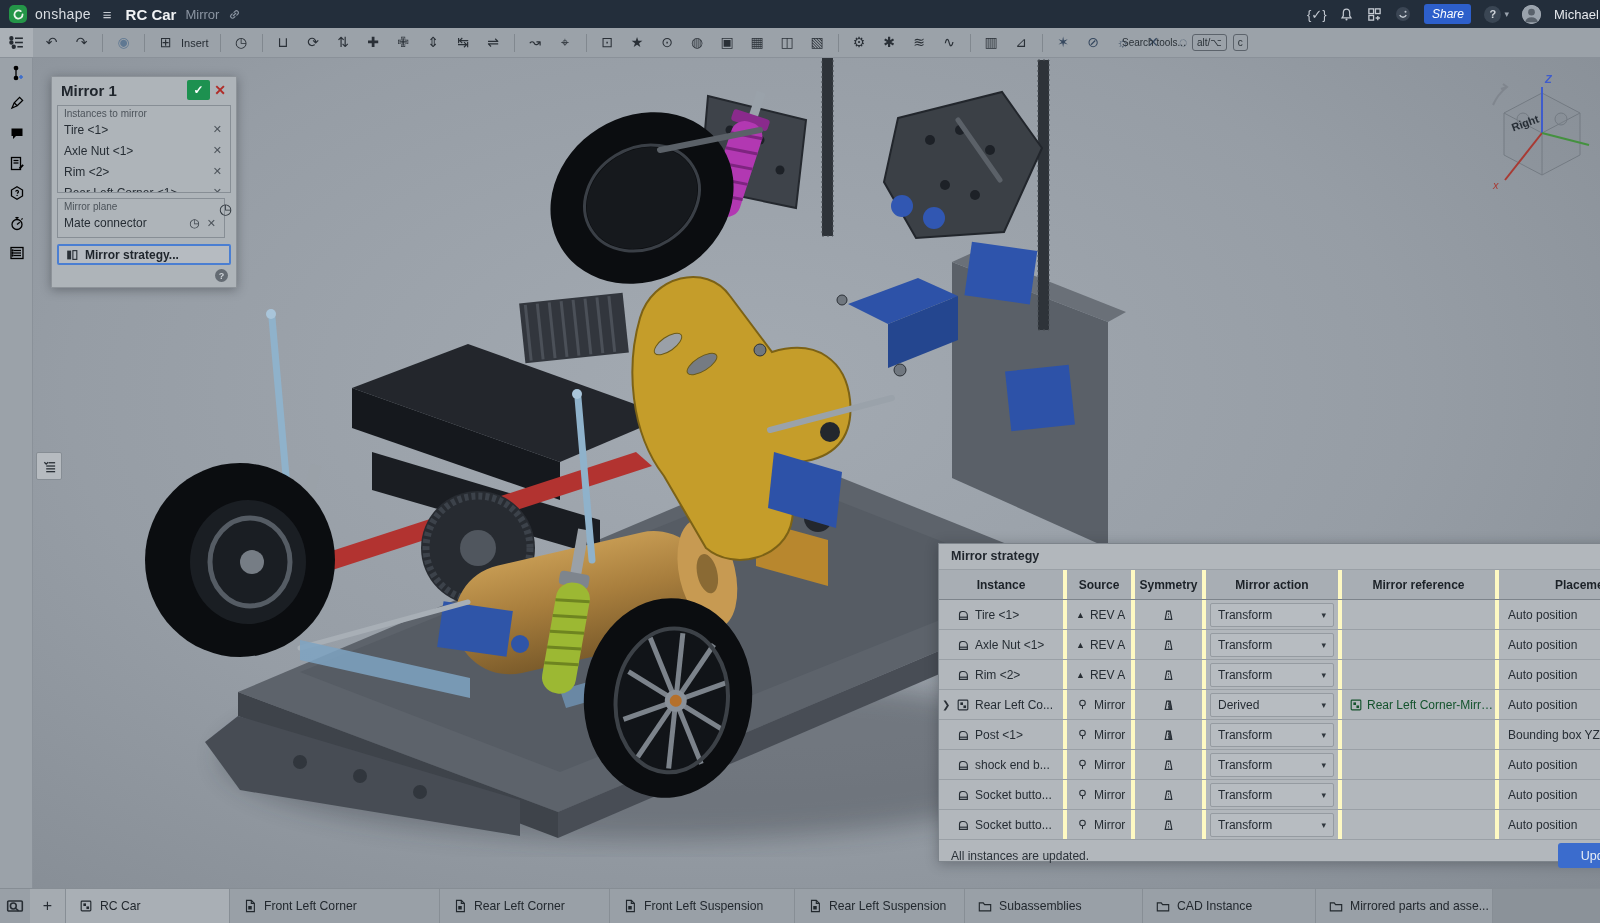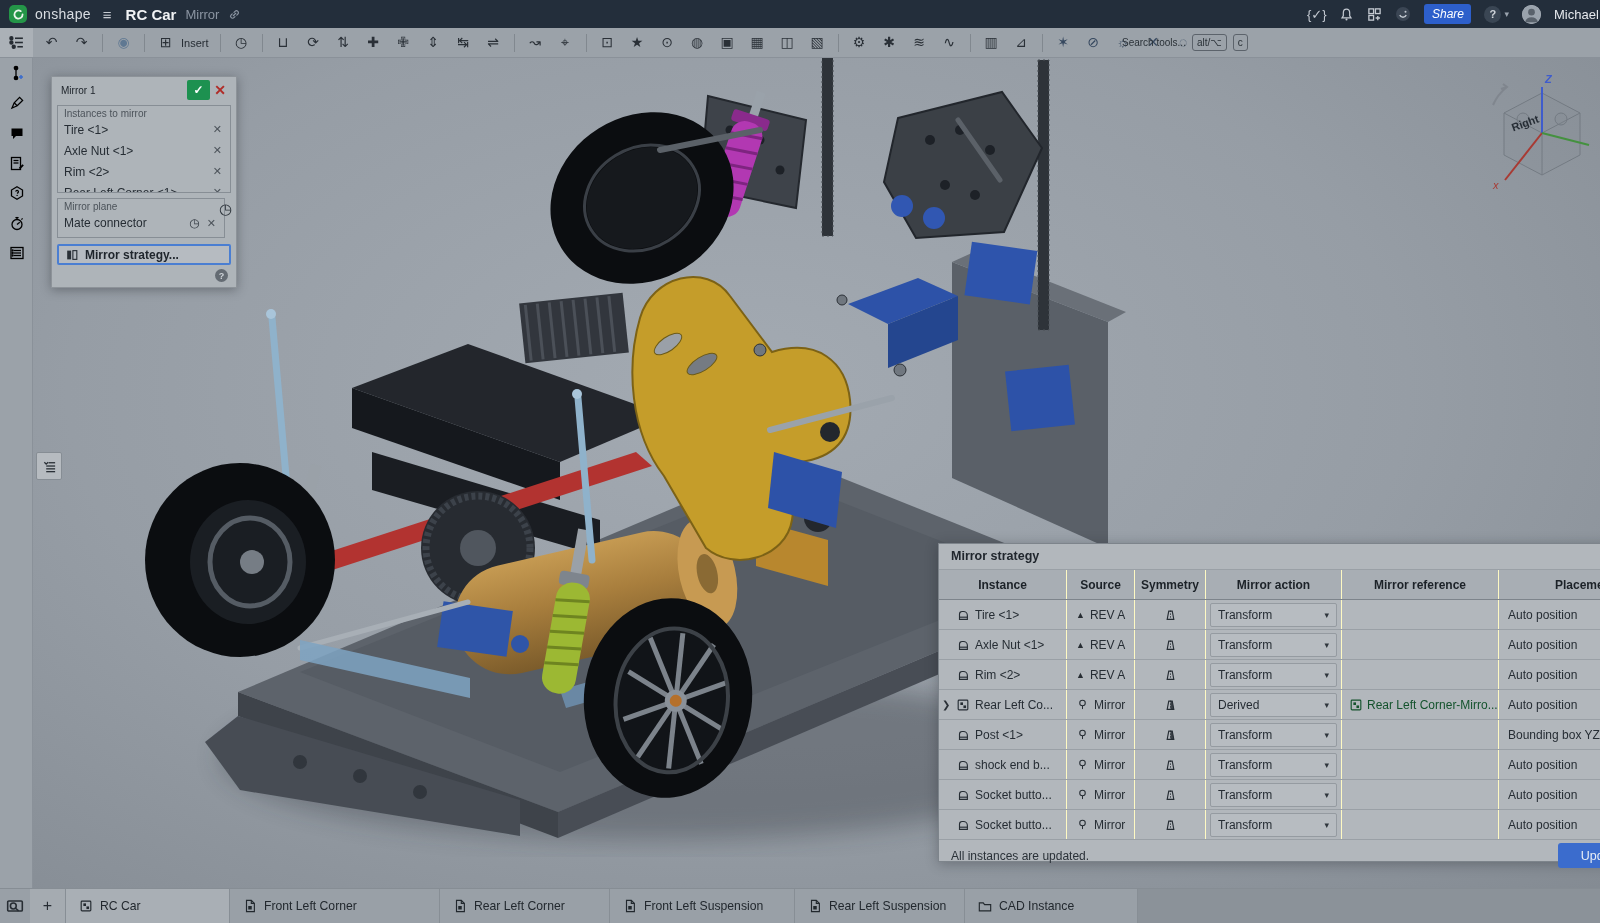--- a/index.html
+++ b/index.html
@@ -47,21 +47,21 @@
   
   .viewcube{position:absolute;left:1452px;top:17px;width:115px;height:125px;}
   .vc-label{position:absolute;font-size:11px;font-weight:bold;color:#262d35;}
   .vc-z{left:60px;top:-2px;color:#3f5ccc;font-style:italic;}
   .vc-x{left:8px;top:104px;color:#a83a33;font-style:italic;font-weight:normal;}
   .vc-right{left:26px;top:42px;transform:rotate(-20deg);}
   
   .dialog{position:absolute;left:18px;top:18px;width:186px;height:212px;background:#aeb4b9;
           border:1px solid #8d9399;box-shadow:0 2px 10px rgba(20,24,30,.35);box-sizing:border-box;font-size:12px;color:#262d34;}
   .dlg-title-row{height:26px;display:flex;align-items:center;padding:0 6px 0 9px;}
-  .dlg-title{font-size:10px;font-weight:normal;color:#20262d;flex:1;}
+  .dlg-title{font-size:15px;font-weight:bold;color:#20262d;flex:1;}
   .btn-confirm{width:23px;height:20px;background:#1d9150;border-radius:2px;color:#fff;font-size:12px;font-weight:bold;
                display:flex;align-items:center;justify-content:center;cursor:pointer;}
   .btn-cancel{width:20px;height:20px;color:#b02c28;font-size:14px;font-weight:bold;display:flex;align-items:center;justify-content:center;cursor:pointer;}
   .dlg-box{border:1px solid #878e95;margin:0 5px;padding:2px 6px 0 6px;box-sizing:border-box;}
   .dlg-box1{height:88px;overflow:hidden;margin-top:2px;}
   .dlg-small-label{font-size:10px;color:#4c535a;}
   .inst-row{height:21px;display:flex;align-items:center;}
   .inst-label{flex:1;}
   .x-btn{color:#4c535a;font-size:11px;cursor:pointer;padding:0 2px;}
   .plane-wrap{position:relative;margin-top:5px;}
@@ -74,21 +74,21 @@
                 display:flex;align-items:center;gap:6px;padding:0 6px;cursor:pointer;box-sizing:border-box;}
   .strategy-btn-label{font-size:12px;font-weight:bold;color:#20262d;}
   .dlg-help{position:absolute;right:8px;bottom:5px;width:13px;height:13px;border-radius:50%;background:#646b73;color:#ced3d8;
             font-size:9px;font-weight:bold;display:flex;align-items:center;justify-content:center;cursor:pointer;}
   
   .panel{position:absolute;left:905px;top:485px;width:762px;height:319px;background:#b2b7bc;border:1px solid #7d848b;
          box-shadow:0 2px 12px rgba(20,24,30,.3);box-sizing:border-box;color:#262d34;}
   .p-title{height:25px;line-height:25px;padding-left:12px;font-size:12.5px;font-weight:bold;color:#20262d;border-bottom:1px solid #9aa0a6;}
   .p-head{display:flex;height:29px;background:#a8aeb4;border-bottom:1px solid #7d848b;font-size:12px;font-weight:bold;color:#1c2228;}
   .p-head .cell{display:flex;align-items:center;justify-content:center;}
-  .cell{height:100%;box-sizing:border-box;border-right:1px solid #fef9c3;display:flex;align-items:center;}
+  .cell{height:100%;box-sizing:border-box;border-right:4px solid #fef9c3;display:flex;align-items:center;}
   .w0{width:128px;} .w1{width:68px;} .w2{width:71px;} .w3{width:136px;} .w4{width:157px;} .w5{width:200px;border-right:none;}
   .srow{display:flex;height:29px;border-bottom:1px solid #9aa0a6;font-size:12px;}
   .cell-instance{position:relative;padding-left:17px;gap:5px;}
   .row-chevron{position:absolute;left:3px;font-size:10px;color:#2a3037;cursor:pointer;}
   .cell-source{padding-left:9px;gap:5px;}
   .src-tri{font-size:9px;color:#272d33;}
   .cell-symmetry{justify-content:center;}
   .cell-action{padding:0;}
   .action-select{flex:1;height:22px;margin:0 4px;border:1px solid #959ba1;background:#b7bcc1;border-radius:2px;
                  display:flex;align-items:center;padding:0 7px;cursor:pointer;}
@@ -921,25 +921,41 @@
         <span class="tab" style="width: 170px;">
           <span class="ico" style="display: flex; align-items: center;">
             <svg width="14" height="14" viewBox="0 0 16 16" fill="none" stroke="currentColor" stroke-width="1.3">
               <path d="M4 1.5 h5.5 L13 5 v9.5 H4 Z"></path>
               <path d="M9.5 1.5 V5 H13"></path>
               <rect x="6" y="8" width="4" height="4" fill="currentColor" stroke="none"></rect>
             </svg>
           </span>
           <span class="ellip">Rear Left Suspension</span>
         </span>
+        <span class="tab" style="width: 178px;">
+          <span class="ico" style="display: flex; align-items: center;">
+            <svg width="14" height="14" viewBox="0 0 16 16" fill="none" stroke="currentColor" stroke-width="1.3">
+              <path d="M1.5 4.5 h4.5 l1.5 2 h7 v7 h-13 Z"></path>
+            </svg>
+          </span>
+          <span class="ellip">Subassemblies</span>
+        </span>
         <span class="tab" style="width: 173px;">
           <span class="ico" style="display: flex; align-items: center;">
             <svg width="14" height="14" viewBox="0 0 16 16" fill="none" stroke="currentColor" stroke-width="1.3">
               <path d="M1.5 4.5 h4.5 l1.5 2 h7 v7 h-13 Z"></path>
             </svg>
           </span>
           <span class="ellip">CAD Instance</span>
         </span>
+        <span class="tab" style="width: 177px;">
+          <span class="ico" style="display: flex; align-items: center;">
+            <svg width="14" height="14" viewBox="0 0 16 16" fill="none" stroke="currentColor" stroke-width="1.3">
+              <path d="M1.5 4.5 h4.5 l1.5 2 h7 v7 h-13 Z"></path>
+            </svg>
+          </span>
+          <span class="ellip">Mirrored parts and asse...</span>
+        </span>
       </span>
     <span class="tab-fill"></span>
   </div>
 
 </div>
 
 </body></html>

